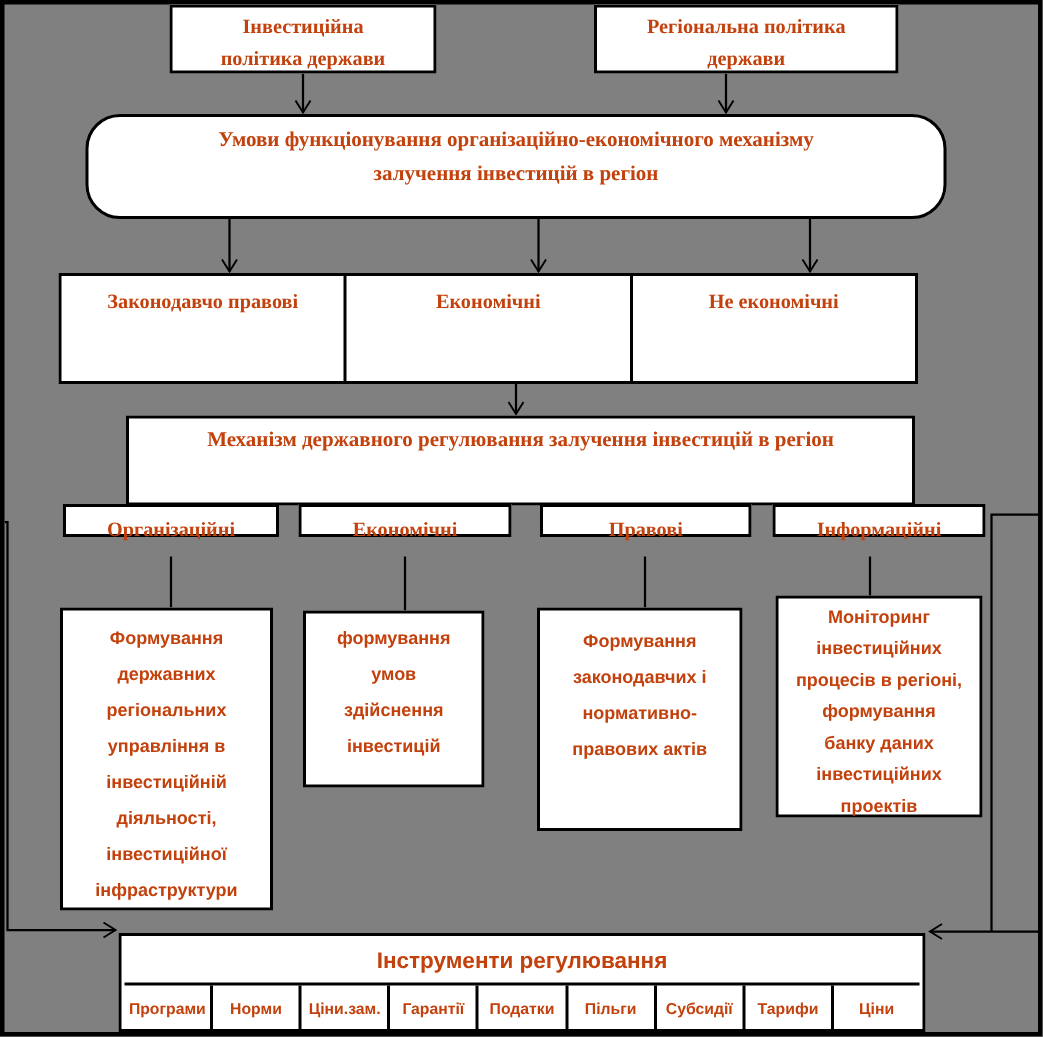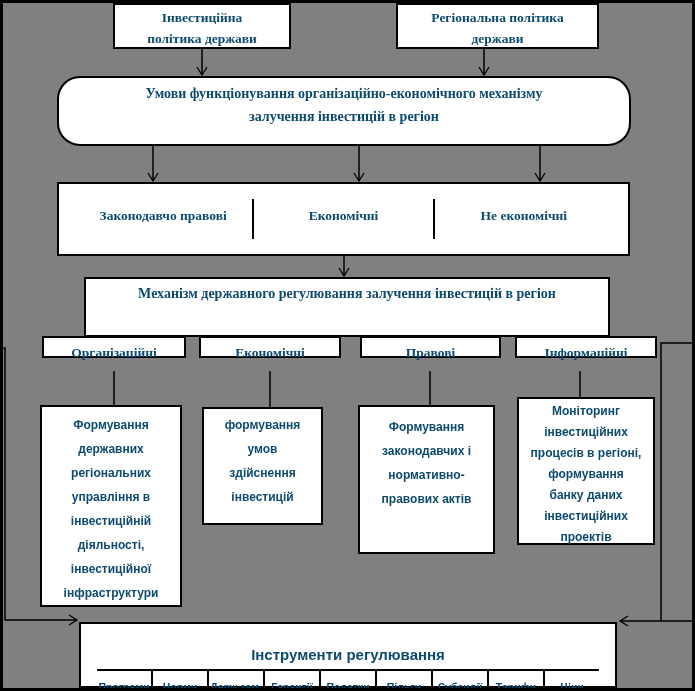--- a/index.html
+++ b/index.html
@@ -17,35 +17,35 @@
     z-index:0;pointer-events:none;
   }
   .overlay *{stroke:#000;fill:none;}
   .flowline{stroke-width:1.5;}
   .chevron{stroke-width:1.3;}
   .box{
     position:absolute;
     background:#fff;
     border:2px solid #000;
     box-sizing:border-box;
-    color:#0c4a6e;
+    color:#c2410c;
     text-align:center;
     z-index:1;
   }
   .pre{white-space:pre-line;}
   .serif{font-family:"Liberation Serif","DejaVu Serif",serif;font-weight:bold;}
   .sans{font-family:"Liberation Sans","DejaVu Sans",sans-serif;font-weight:bold;}
 
   .top-box{width:178px;height:46px;top:0;font-size:13.5px;line-height:21px;padding-top:2px;}
   #box-invest{left:110px;}
   #box-regional{left:393px;width:203px;}
 
   .conditions{left:54px;top:73px;width:574px;height:70px;font-size:14px;line-height:23px;padding-top:4px;border-radius:23px;}
 
-  .factor-row{left:54px;top:179px;width:573px;height:74px;display:flex;padding:15px;}
+  .factor-row{left:36px;top:179px;width:573px;height:74px;display:flex;padding:0;}
   .factor-cell{
     flex:1;border-left:2px solid #000;
     padding-top:8px;font-size:13.5px;line-height:18px;
     text-align:center;box-sizing:border-box;
   }
   .factor-cell:first-child{border-left:none;}
 
   .mechanism{left:81px;top:274px;width:526px;height:60px;font-size:14px;line-height:20px;padding-top:5px;}
 
   .cat-box{top:333px;height:22px;font-size:13.5px;line-height:29px;}
@@ -53,21 +53,21 @@
   #cat-eco{left:196px;width:142px;}
   #cat-law{left:357px;width:141px;}
   #cat-info{left:512px;width:142px;}
 
   .desc-box{font-size:12px;line-height:24px;}
   #desc-org{left:37px;top:402px;width:142px;height:202px;padding-top:6px;}
   #desc-eco{left:199px;top:404px;width:121px;height:118px;padding-top:4px;}
   #desc-law{left:355px;top:402px;width:137px;height:149px;padding-top:8px;}
   #desc-info{left:514px;top:394px;width:138px;height:148px;padding-top:2px;line-height:21px;}
 
-  .instr{left:76px;top:619px;width:538px;height:66px;padding:16px;}
+  .instr{left:76px;top:619px;width:538px;height:66px;padding:2px;}
   .instr-title{
     height:31px;border-bottom:2px solid #000;box-sizing:border-box;
     font-size:15px;line-height:29px;text-align:center;
   }
   .instr-cells{display:flex;height:31px;justify-content:space-between;}
   .instr-cell{
     flex:1;border-left:2px solid #000;box-sizing:border-box;
     display:flex;align-items:center;justify-content:center;
     font-size:10.5px;
   }
@@ -169,21 +169,21 @@
 формування
 банку даних
 інвестиційних
 проектів</div>
 
   <div class="box sans instr">
     <div class="instr-title">Інструменти регулювання</div>
     <div class="instr-cells">
       <div class="instr-cell">Програми</div>
       <div class="instr-cell">Норми</div>
-      <div class="instr-cell">Держ.зам.</div>
+      <div class="instr-cell">Ціни.зам.</div>
       <div class="instr-cell">Гарантії</div>
       <div class="instr-cell">Податки</div>
       <div class="instr-cell">Пільги</div>
       <div class="instr-cell">Субсидії</div>
       <div class="instr-cell">Тарифи</div>
       <div class="instr-cell">Ціни</div>
     </div>
   </div>
 
 </div>

